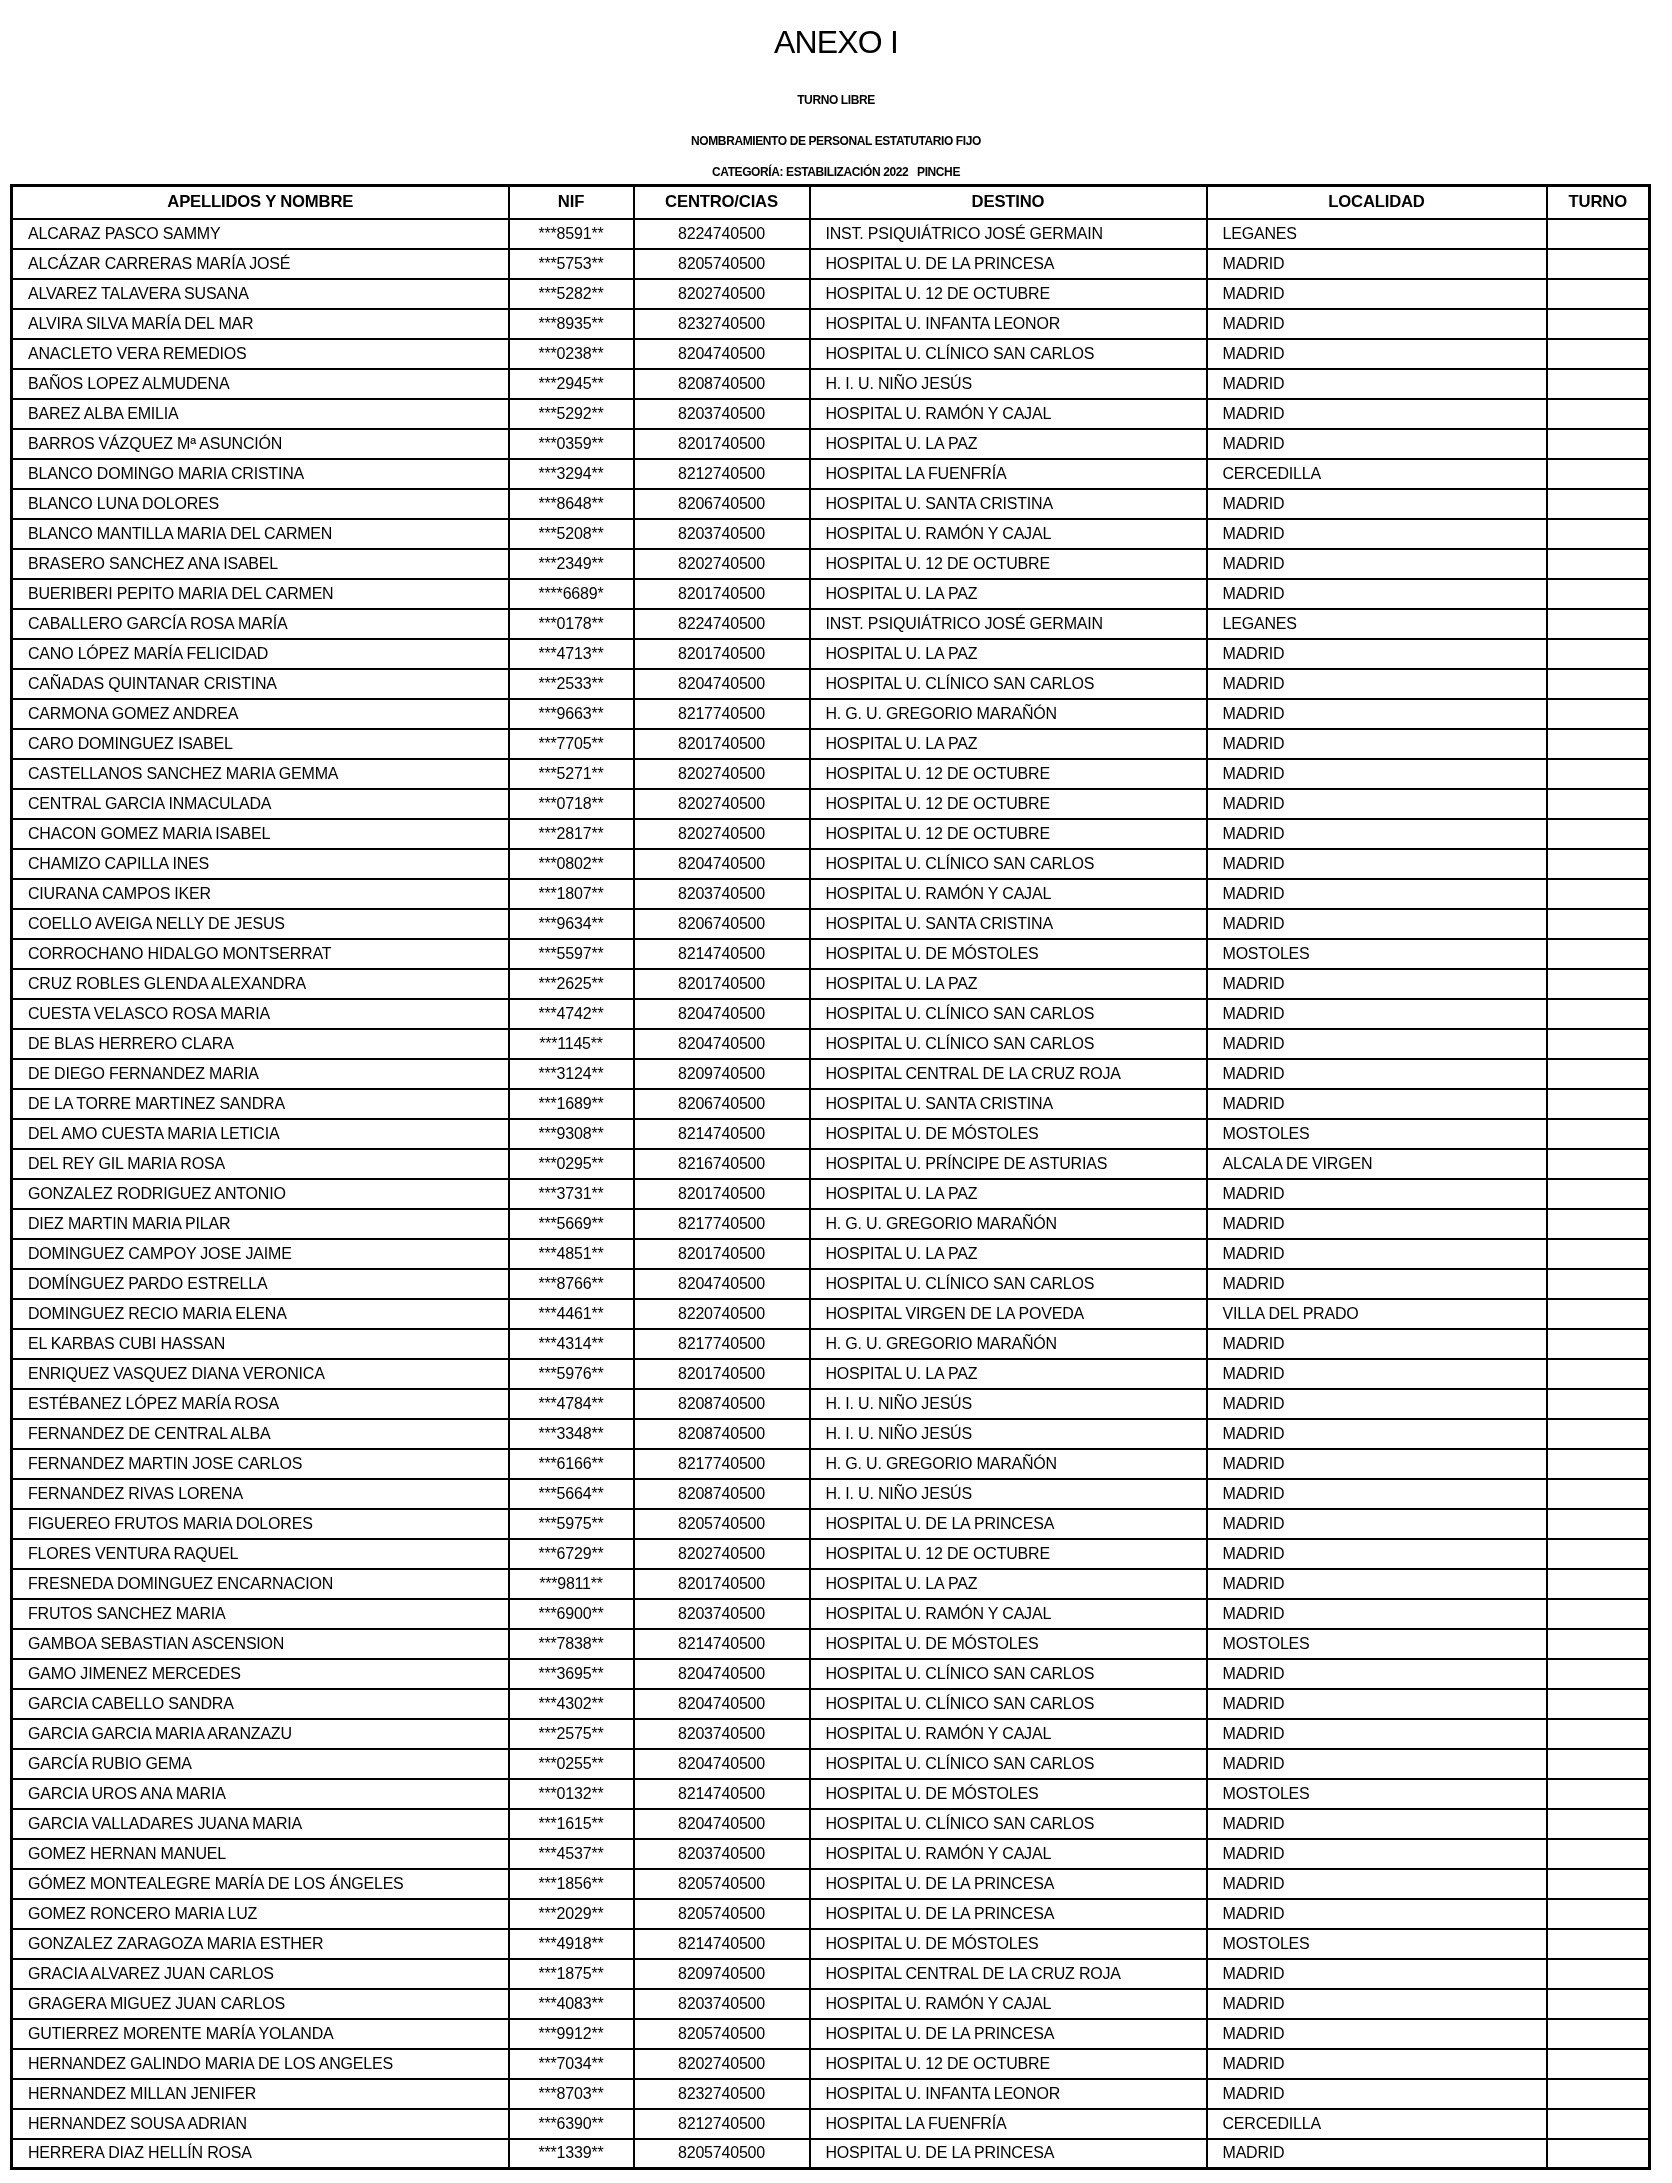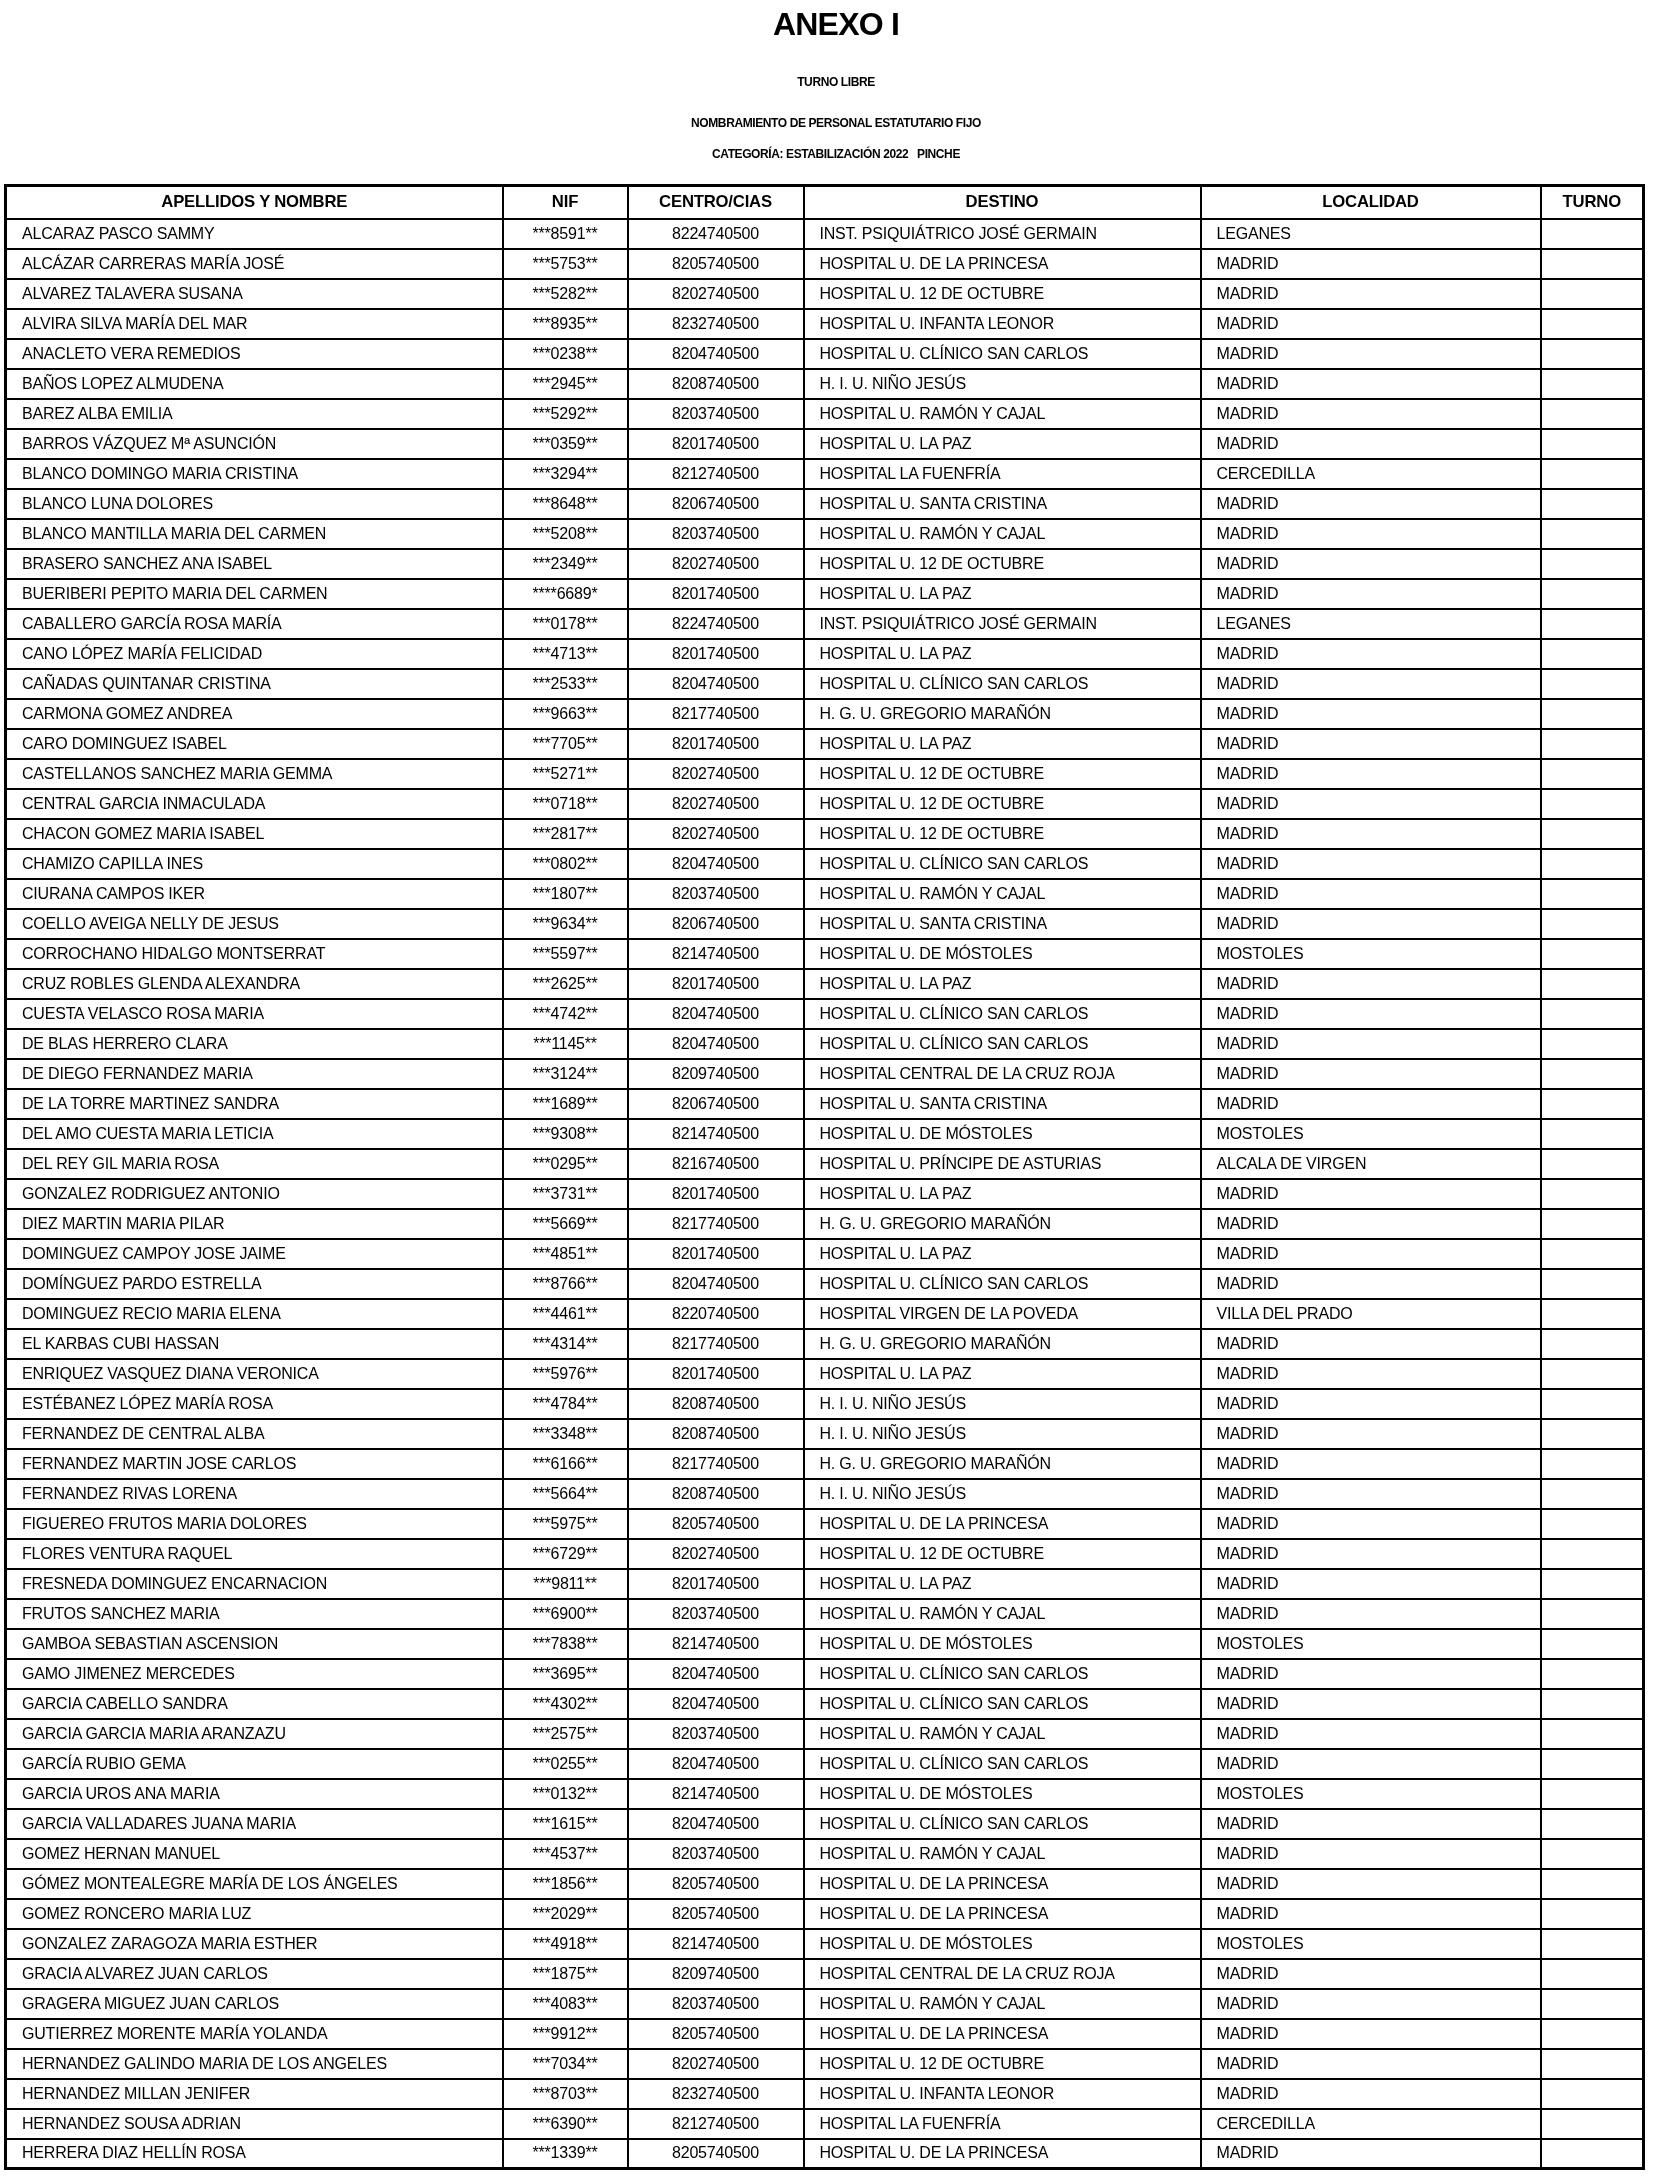--- a/index.html
+++ b/index.html
@@ -18,40 +18,40 @@
   }
   .doc-header {
     position: absolute;
     top: 0;
     left: 0;
     width: 1672px;
     text-align: center;
   }
   .doc-title {
     margin: 0;
-    padding-top: 6px;
+    padding-top: 24px;
     font-size: 32px;
-    font-weight: 700;
+    font-weight: 400;
     letter-spacing: -0.8px;
   }
   .doc-sub {
     margin: 0;
     font-size: 12px;
     font-weight: 700;
     letter-spacing: -0.4px;
     white-space: pre;
   }
   .sub1 { margin-top: 32px; }
   .sub2 { margin-top: 27px; }
   .sub3 { margin-top: 16.7px; }
 
   table.roster {
     position: absolute;
     top: 184px;
-    left: 4px;
+    left: 10px;
     width: 1637px;
     border-collapse: collapse;
     table-layout: fixed;
   }
   table.roster th, table.roster td {
     border: 2.3px solid #000000;
     overflow: hidden;
     white-space: nowrap;
   }
   table.roster {

